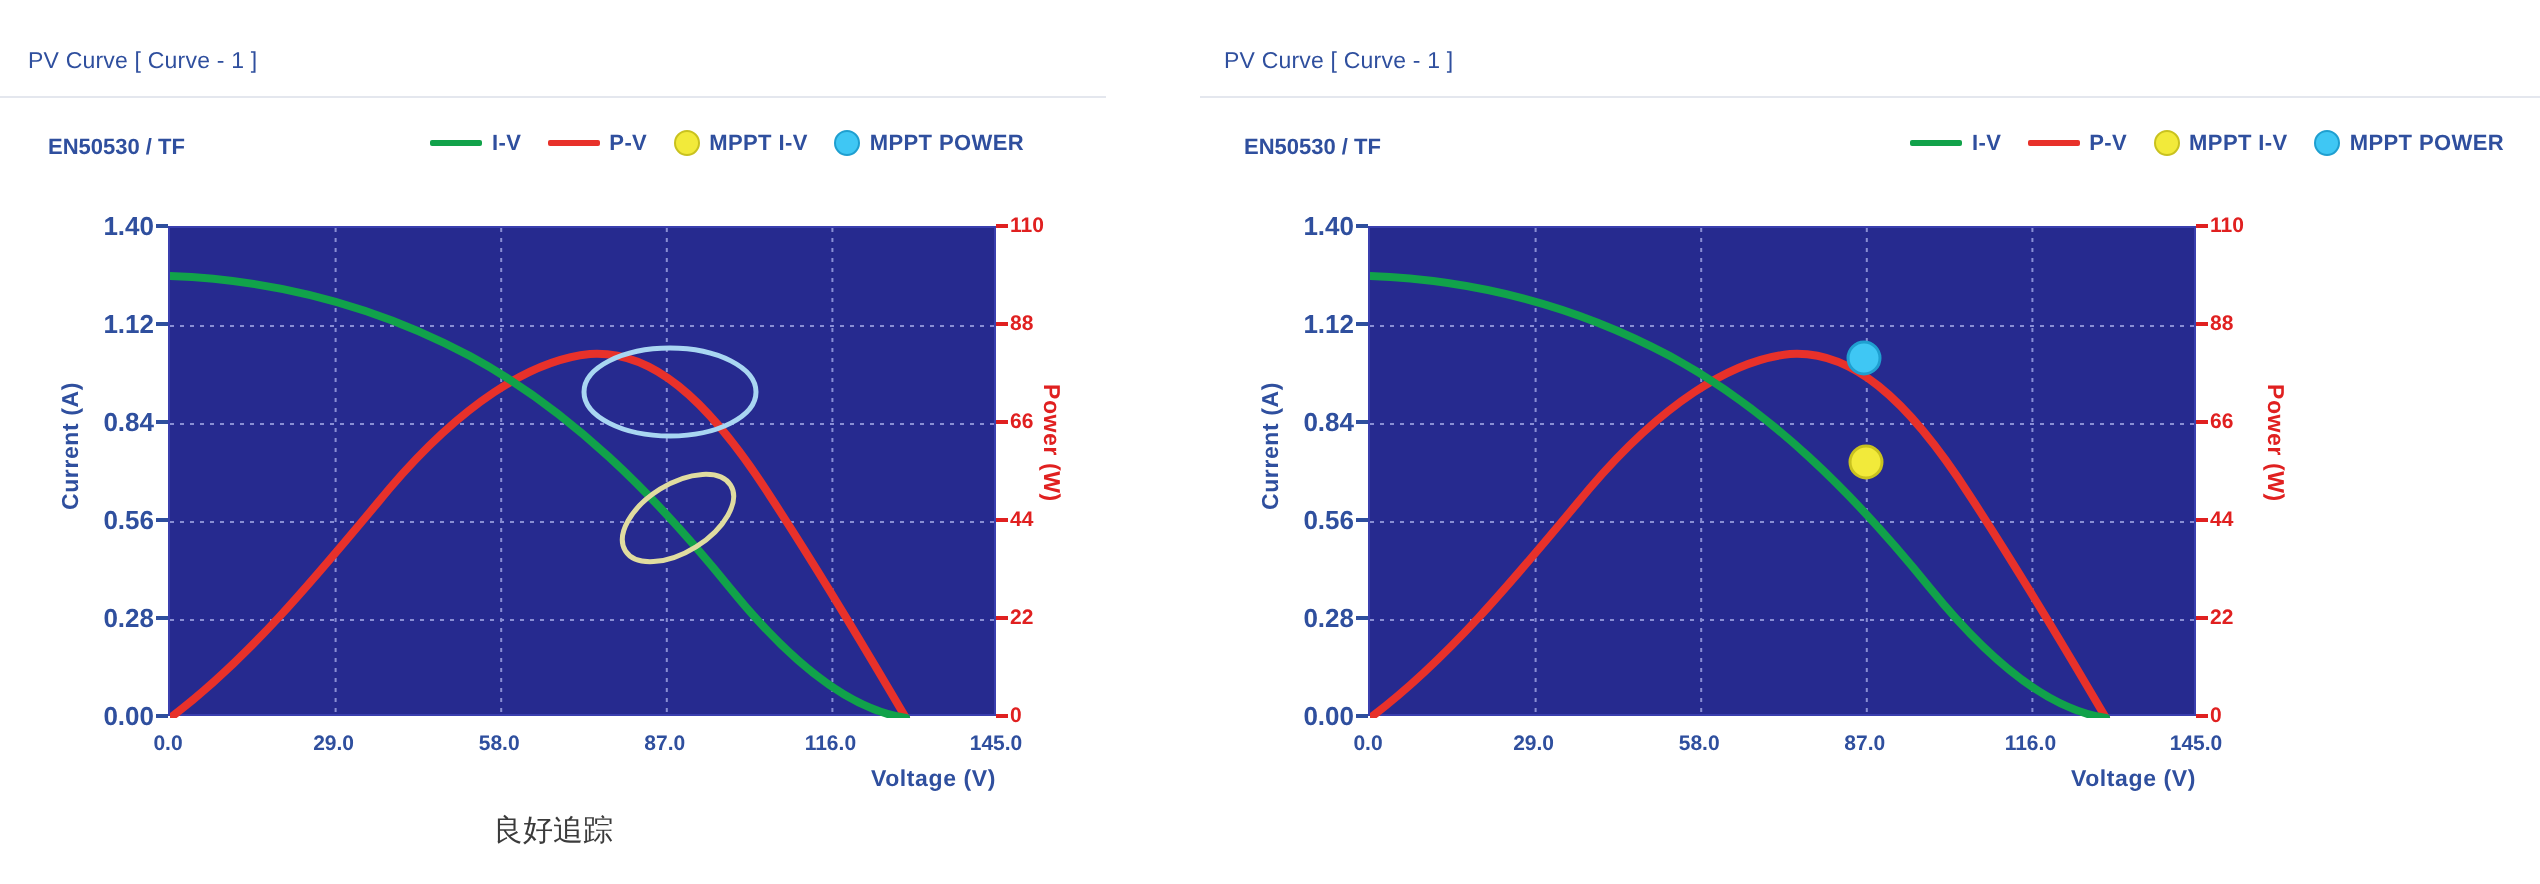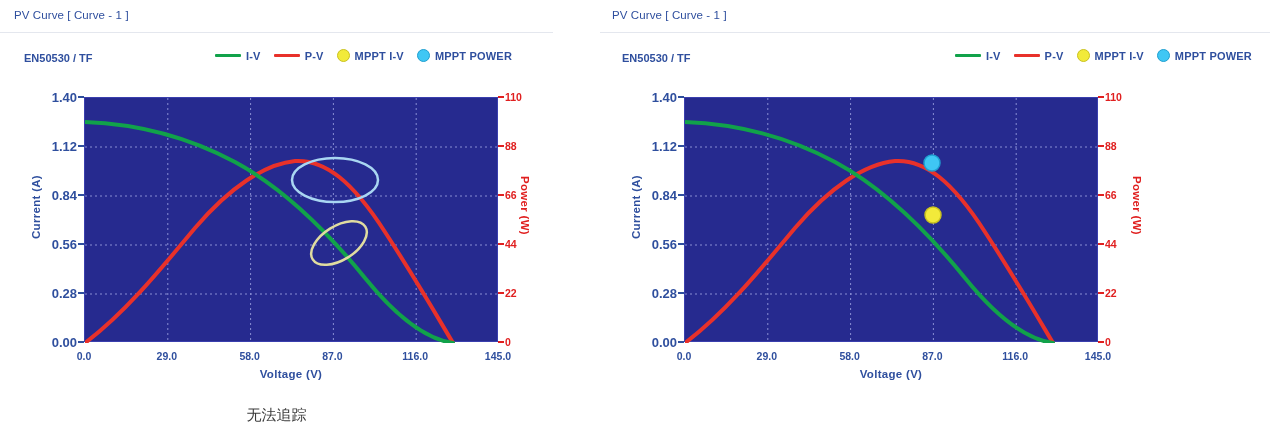--- a/index.html
+++ b/index.html
@@ -1,19 +1,19 @@
 <!DOCTYPE html>
 <html><head>
 <meta charset="utf-8">
 <style>
   html,body{margin:0;padding:0;background:#ffffff;}
   body{width:1270px;height:442px;font-family:"Liberation Sans",sans-serif;overflow:hidden;}
   .stage{position:relative;width:1270px;height:442px;background:#fff;}
 
-  .panel{position:absolute;top:0;height:398px;background:#fff;}
+  .panel{position:absolute;top:16px;height:398px;background:#fff;}
   .panel.left{left:0;width:553px;}
   .panel.right{left:600px;width:670px;}
 
   .panel-title{position:absolute;left:14px;top:9px;font-size:11.5px;color:#2f4f9e;
     letter-spacing:.1px;white-space:nowrap;}
   .panel.right .panel-title{left:12px;}
   .title-rule{position:absolute;left:0;top:32px;height:1px;background:#e4e7ee;}
   .panel.left .title-rule{width:553px;}
   .panel.right .title-rule{width:670px;}
 
@@ -44,21 +44,21 @@
     font-size:10.5px;font-weight:bold;color:#2f4f9e;white-space:nowrap;}
 
   .axis-title-y{position:absolute;font-size:11.5px;font-weight:bold;color:#2f4f9e;
     writing-mode:vertical-rl;transform:rotate(180deg);letter-spacing:.3px;}
   .panel .axis-title-y{left:30px;top:175px;}
   .axis-title-y2{position:absolute;font-size:11.5px;font-weight:bold;color:#e02020;
     writing-mode:vertical-rl;letter-spacing:.3px;}
   .panel .axis-title-y2{left:519px;top:176px;}
   .panel.right .axis-title-y2{left:531px;}
   .axis-title-x{position:absolute;font-size:11.5px;font-weight:bold;color:#2f4f9e;
-    left:0;width:100%;text-align:center;top:368px;letter-spacing:.3px;}
+    left:0;width:100%;text-align:right;top:368px;letter-spacing:.3px;}
   .panel.left .axis-title-x{left:84px;width:414px;}
   .panel.right .axis-title-x{left:84px;width:414px;}
 
   .caption{position:absolute;top:406px;font-size:15px;color:#3b3b3b;white-space:nowrap;
     font-family:"DejaVu Sans",sans-serif;}
   .caption.left{left:0;width:553px;text-align:center;}
   .caption.right{left:600px;width:670px;text-align:center;}
 </style>
 </head>
 <body>
@@ -224,15 +224,15 @@
 
       <div class="xtick" style="left:0px">0.0</div>
       <div class="xtick" style="left:82.8px">29.0</div>
       <div class="xtick" style="left:165.6px">58.0</div>
       <div class="xtick" style="left:248.4px">87.0</div>
       <div class="xtick" style="left:331.2px">116.0</div>
       <div class="xtick" style="left:414px">145.0</div>
     </div>
   </div>
 
-  <div class="caption left">无法追踪</div>
+  <div class="caption left">良好追踪</div>
 
 </div>
 
 </body></html>

